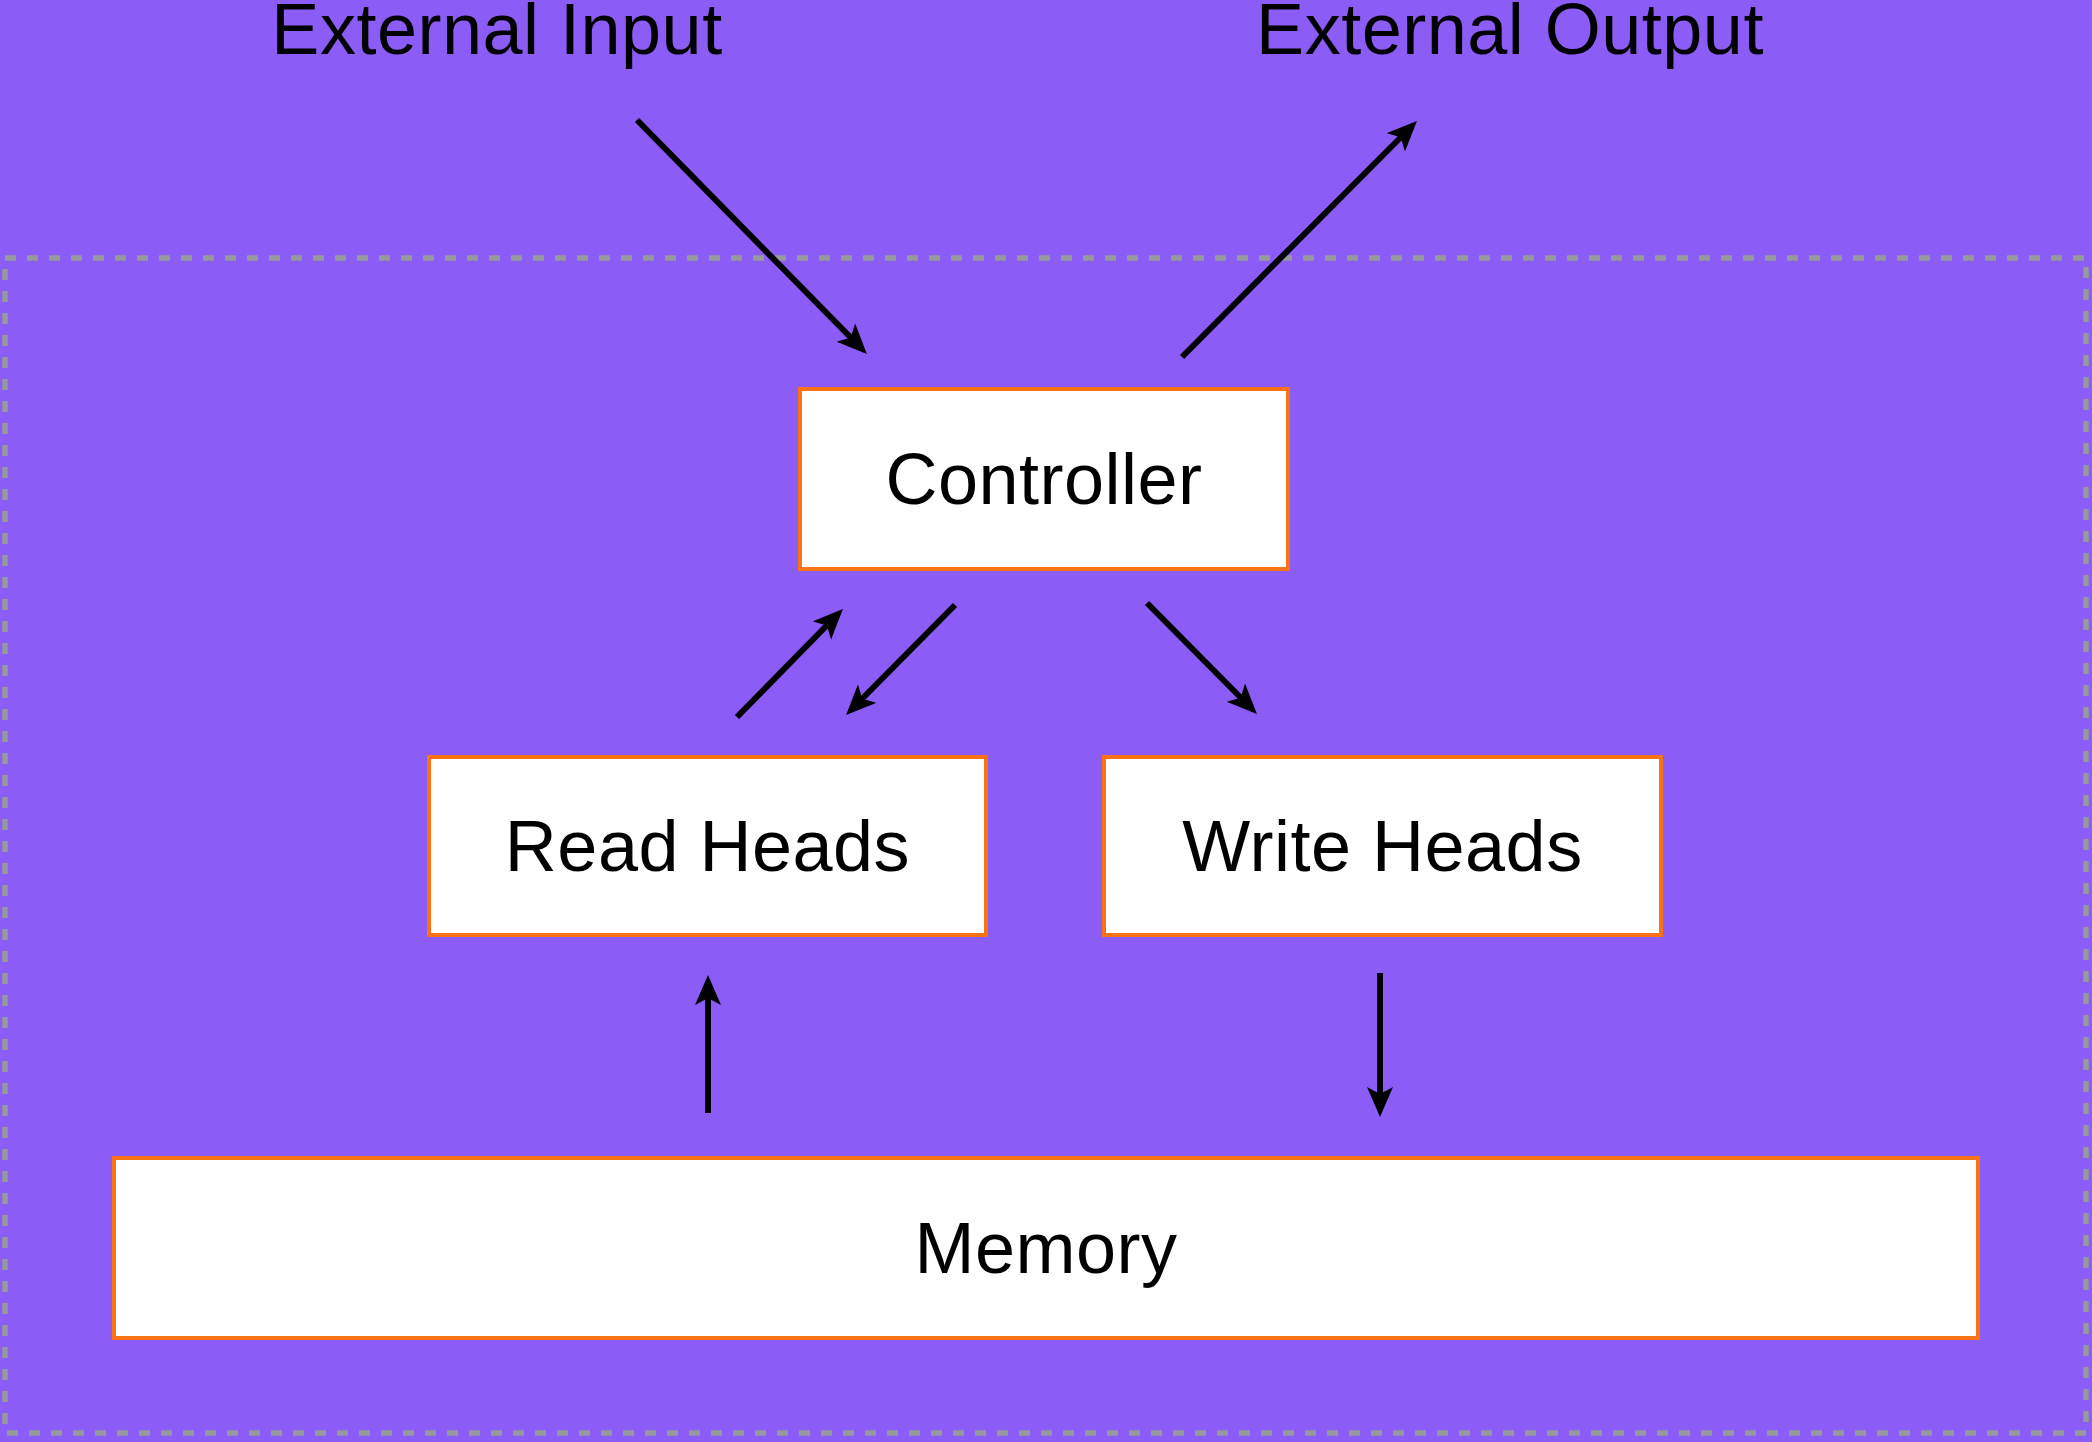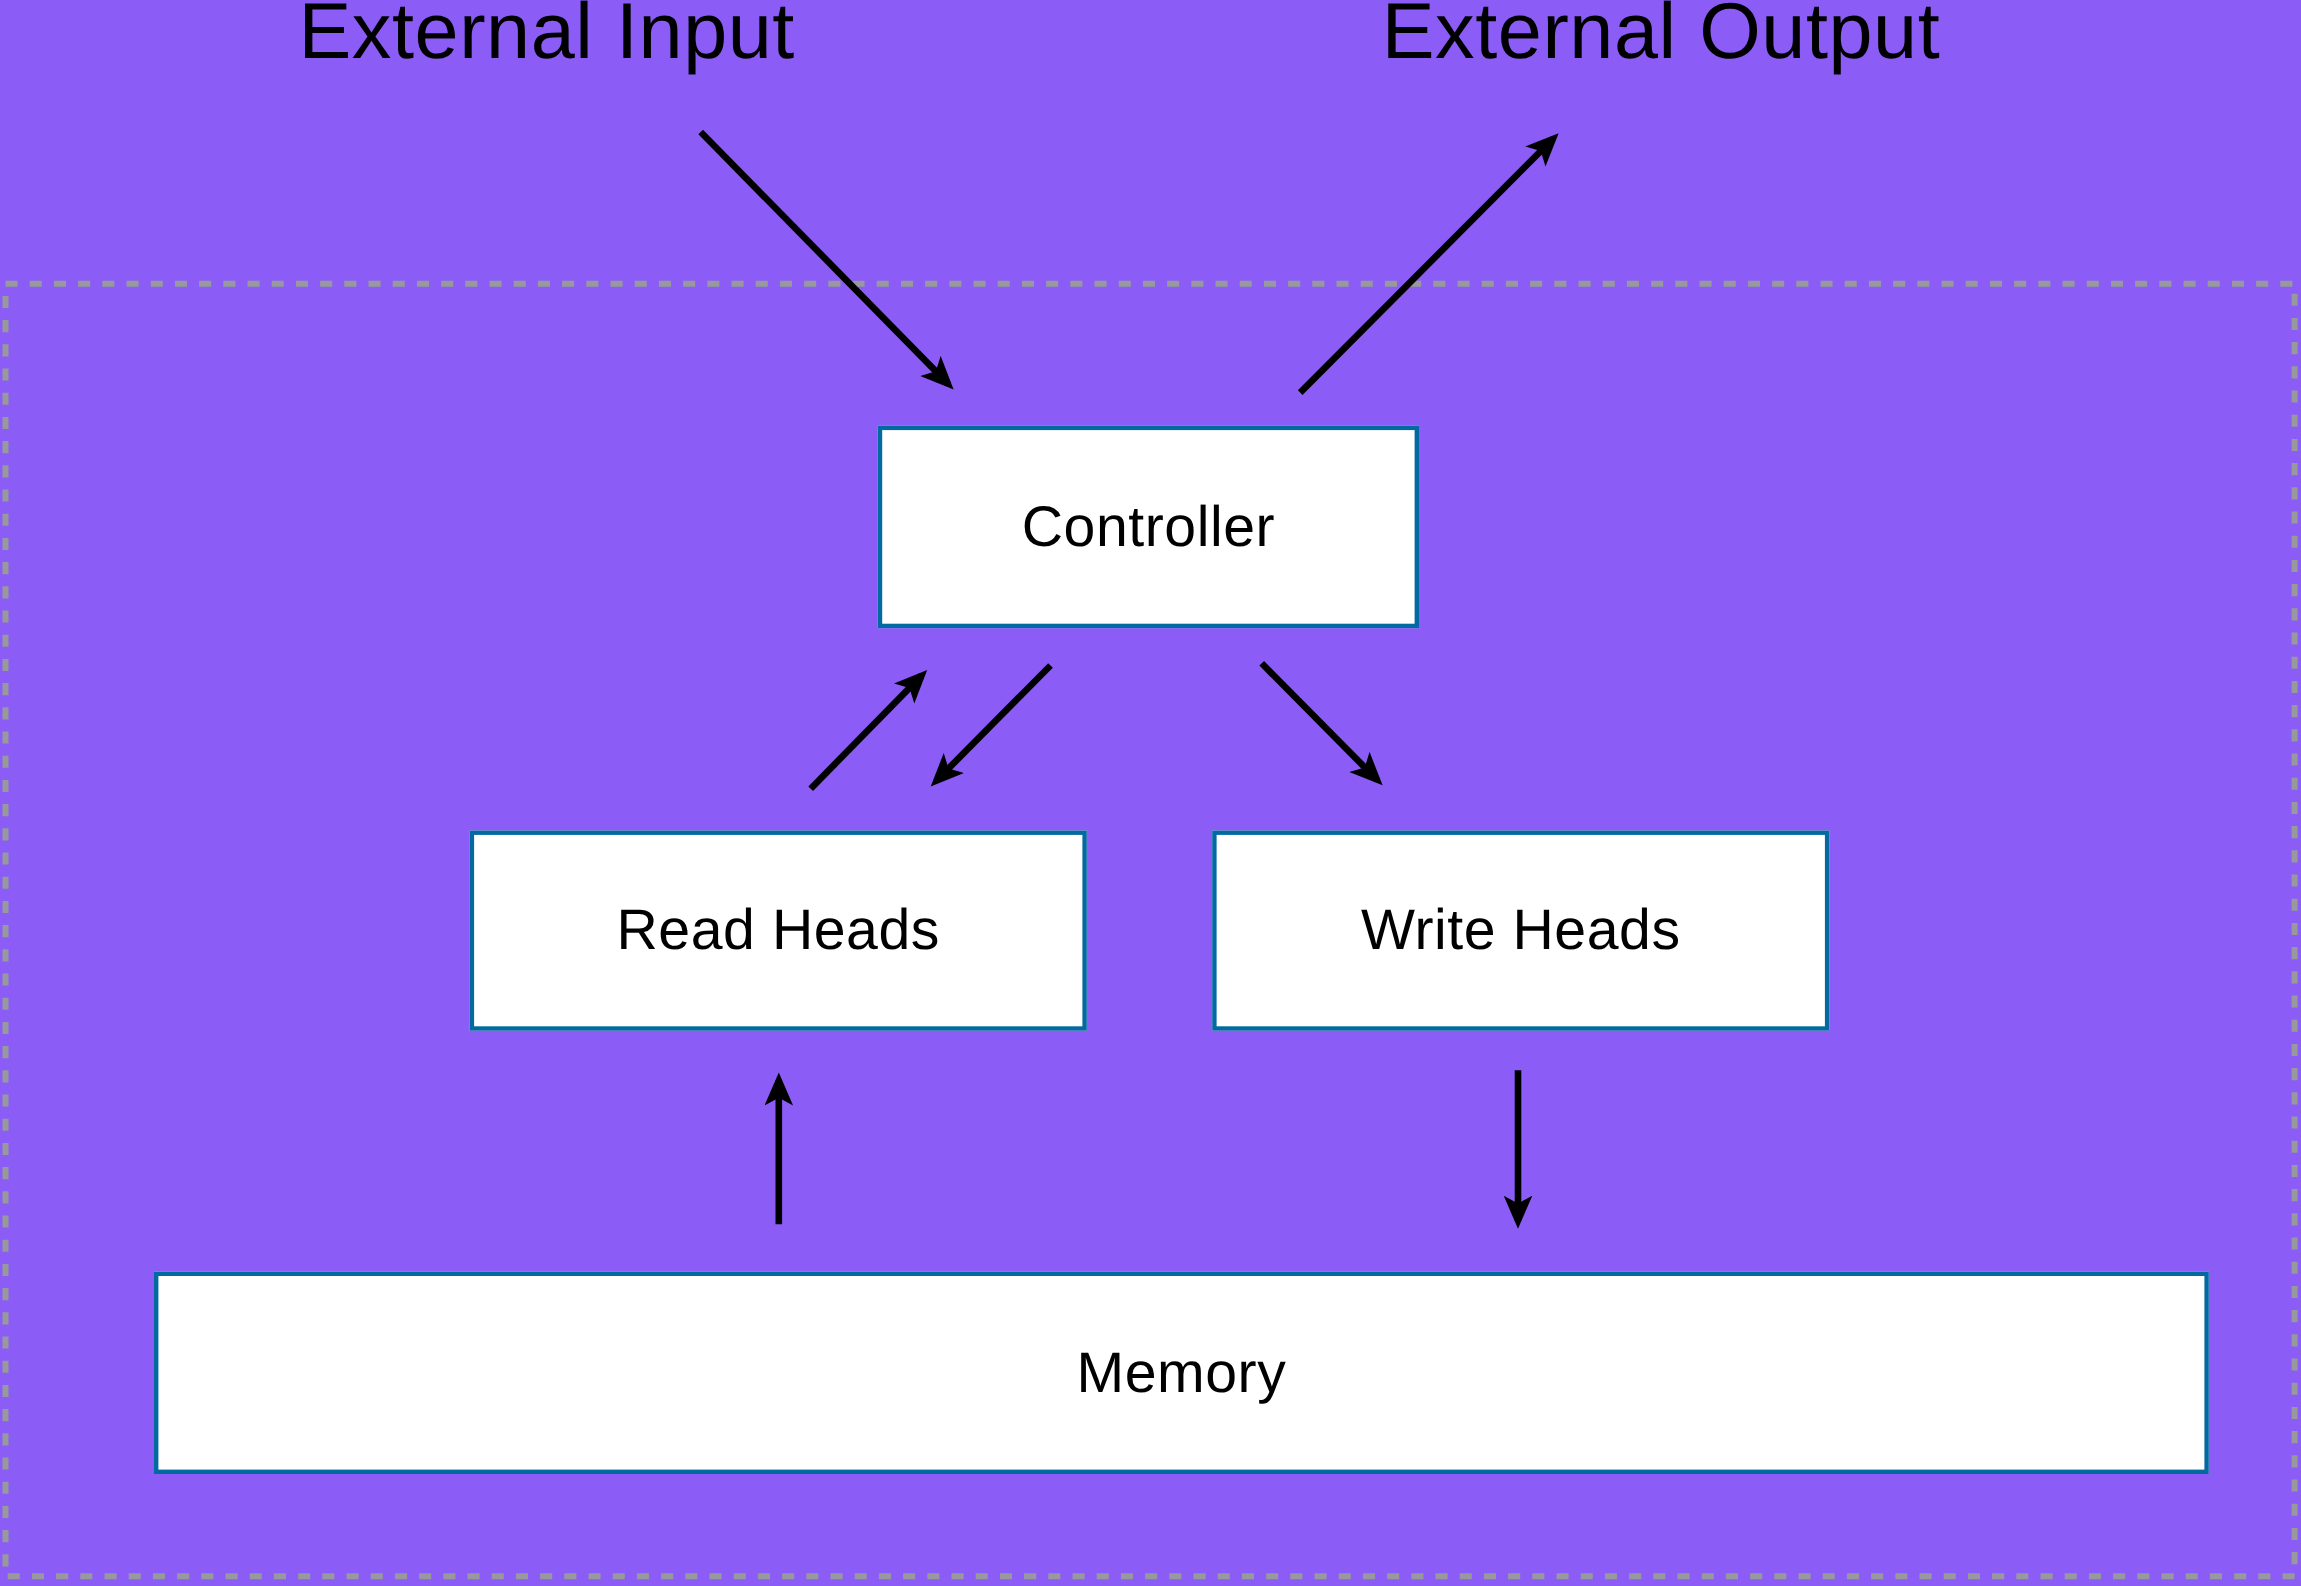--- a/index.html
+++ b/index.html
@@ -15,32 +15,32 @@
   .layer {
     position: absolute;
     left: 0; top: 0;
     width: 2092px; height: 1442px;
     pointer-events: none;
   }
   .node {
     position: absolute;
     box-sizing: border-box;
     background: #ffffff;
-    border: 4px solid #0369a1;
+    border: 4px solid #f97316;
     display: flex;
     align-items: center;
     justify-content: center;
-    font-size: 52px;
+    font-size: 72px;
     letter-spacing: 0.5px;
     white-space: nowrap;
   }
   .node-controller  { left: 798px;  top: 387px;  width: 492px;  height: 184px; }
   .node-read-heads  { left: 427px;  top: 755px;  width: 561px;  height: 182px; }
   .node-write-heads { left: 1102px; top: 755px;  width: 561px;  height: 182px; }
-  .node-memory      { left: 112px;  top: 1156px; width: 1868px; height: 184px; margin-left: 28px; }
+  .node-memory      { left: 112px;  top: 1156px; width: 1868px; height: 184px; }
   .ext-label {
     position: absolute;
     font-size: 72px;
     letter-spacing: 0.5px;
     line-height: 1;
     white-space: nowrap;
     text-align: center;
     width: 600px;
   }
   .ext-input  { left: 197px;  top: -7px; }

